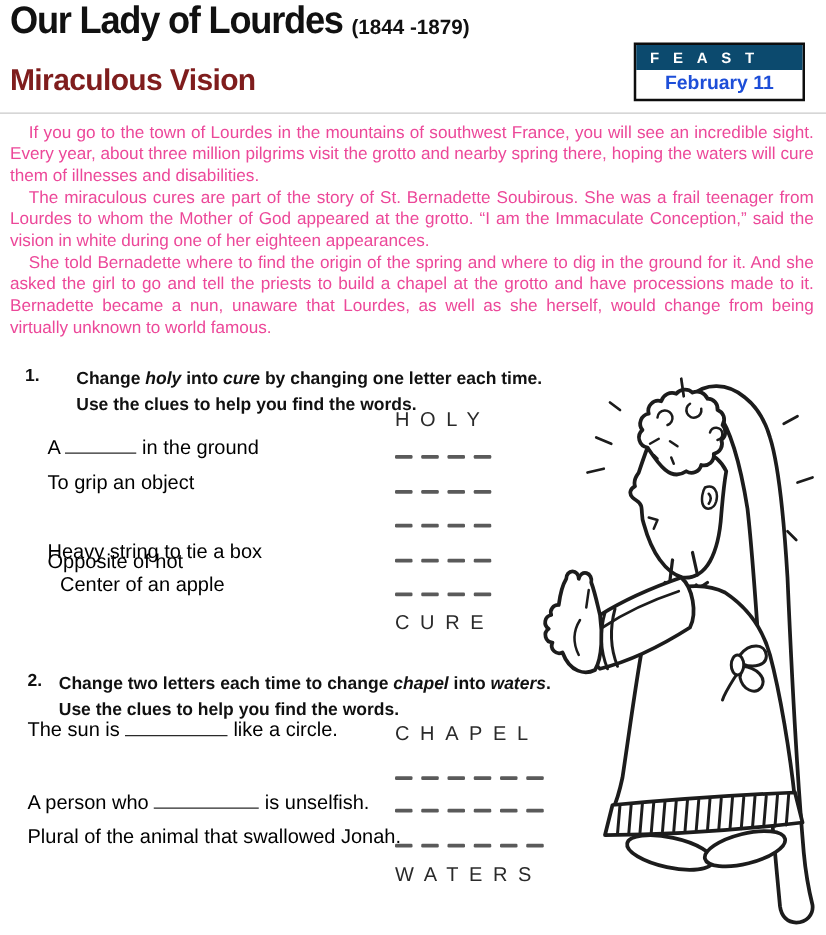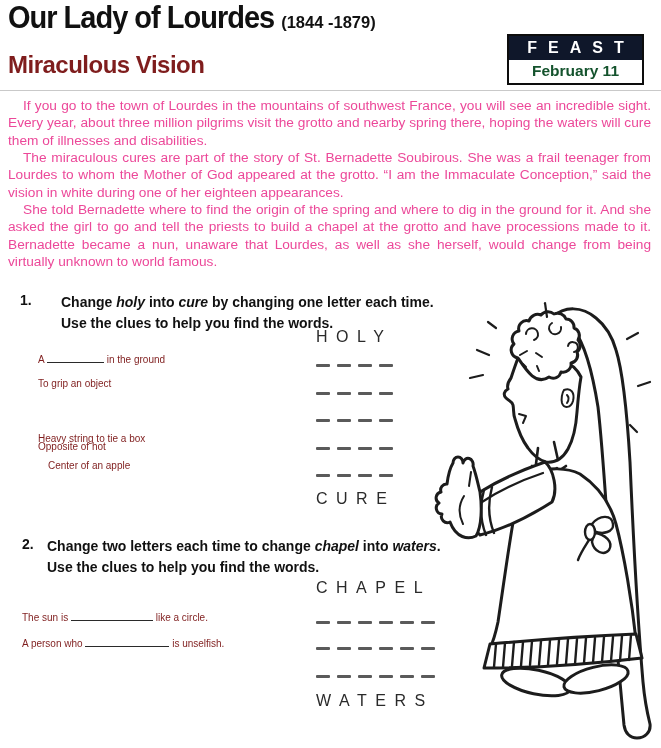--- a/index.html
+++ b/index.html
@@ -8,43 +8,43 @@
 
   
   .title-row{position:absolute;left:8px;top:2px;white-space:nowrap;}
   .title{display:inline-block;font-size:29px;font-weight:bold;letter-spacing:-1px;
          transform:scaleY(1.06);transform-origin:left bottom;color:#111;}
   .dates{font-size:16.5px;font-weight:bold;margin-left:7px;color:#111;}
   .subtitle{position:absolute;left:8px;top:51px;font-size:24px;font-weight:bold;
             letter-spacing:-0.5px;color:#7f1d1d;}
   .feast{position:absolute;left:507px;top:34px;width:137px;border:2px solid #0d0d0d;
          background:#fff;box-sizing:border-box;}
-  .feast-label{display:block;background:#0f172a;color:#fff;font-weight:bold;font-size:16px;
-               text-align:center;letter-spacing:11px;padding:3px 0 3px 11px;}
-  .feast-date{display:block;text-align:center;font-weight:bold;font-size:15.5px;padding:2px 0 3px;color:#14532d;}
+  .feast-label{display:block;background:#0c4a6e;color:#fff;font-weight:bold;font-size:12px;
+               letter-spacing:11px;padding:3px 0 3px 11px;}
+  .feast-date{display:block;text-align:center;font-weight:bold;font-size:15.5px;padding:2px 0 3px;color:#1d4ed8;}
   .rule{position:absolute;left:0;top:90px;width:661px;height:1px;background:#c9c9c9;}
 
   
   .intro{position:absolute;left:8px;top:97px;width:643px;font-size:13.7px;line-height:17.35px;
          text-align:justify;color:#ec4899;}
   .intro p{margin:0;text-indent:15px;}
 
   
   .ex-num{position:absolute;font-weight:bold;font-size:14px;color:#111;}
   .ex-instr{position:absolute;font-weight:bold;font-size:14px;line-height:20.5px;color:#111;margin-left:17px;}
   #ex1-num{left:20px;top:292px;} #ex1-instr{left:44px;top:292px;width:420px;}
   #ex2-num{left:22px;top:536px;} #ex2-instr{left:30px;top:536px;width:440px;}
 
   .ladder-word{position:absolute;left:316px;font-size:16px;letter-spacing:8.5px;color:#2a2a2a;}
   #w-holy{top:328px;} #w-cure{top:490px;} #w-chapel{top:579px;} #w-waters{top:692px;}
 
-  .clue{position:absolute;font-size:10px;color:#7f1d1d;white-space:nowrap;}
+  .clue{position:absolute;font-size:16px;color:#000000;white-space:nowrap;}
   #c1-0{left:38px;top:350px;} #c1-1{left:38px;top:378px;} #c1-2{left:38px;top:405px;margin-top:36px;}
   #c1-3{left:38px;top:433px;} #c1-4{left:48px;top:460px;}
-  #c2-0{left:22px;top:608px;} #c2-1{left:22px;top:634px;} #c2-2{left:22px;top:661px;}
+  #c2-0{left:22px;top:576px;} #c2-1{left:22px;top:634px;} #c2-2{left:22px;top:661px;}
 
   .wblank{display:inline-block;border-bottom:1.4px solid #2a2a2a;height:12px;vertical-align:baseline;}
 
   .dash-row{position:absolute;left:316px;display:flex;gap:7px;}
   #d1-0{top:364px;} #d1-1{top:392px;} #d1-2{top:419px;} #d1-3{top:447px;} #d1-4{top:474px;}
   #d2-0{top:621px;} #d2-1{top:647px;} #d2-2{top:675px;}
   .dash{width:14px;height:2.6px;background:#5a5a5a;border-radius:1px;}
 
   
   .figure{position:absolute;left:424px;top:292px;width:237px;height:456px;}
@@ -118,20 +118,21 @@
 
   <div id="ex2-num" class="ex-num">2.</div>
   <div id="ex2-instr" class="ex-instr">
     <div>Change two letters each time to change <i>chapel</i> into <i>waters</i>.</div>
     <div>Use the clues to help you find the words.</div>
   </div>
 
   <div id="w-chapel" class="ladder-word">CHAPEL</div>
   <div id="c2-0" class="clue">The sun is <span class="wblank" style="width: 82px;"></span> like a circle.</div>
   <div id="c2-1" class="clue">A person who <span class="wblank" style="width: 84px;"></span> is unselfish.</div>
+  <div id="c2-2" class="clue">Plural of the animal that swallowed Jonah.</div>
   <div id="d2-0" class="dash-row">
       <span class="dash"></span>
       <span class="dash"></span>
       <span class="dash"></span>
       <span class="dash"></span>
       <span class="dash"></span>
       <span class="dash"></span>
     </div>
   <div id="d2-1" class="dash-row">
       <span class="dash"></span>

